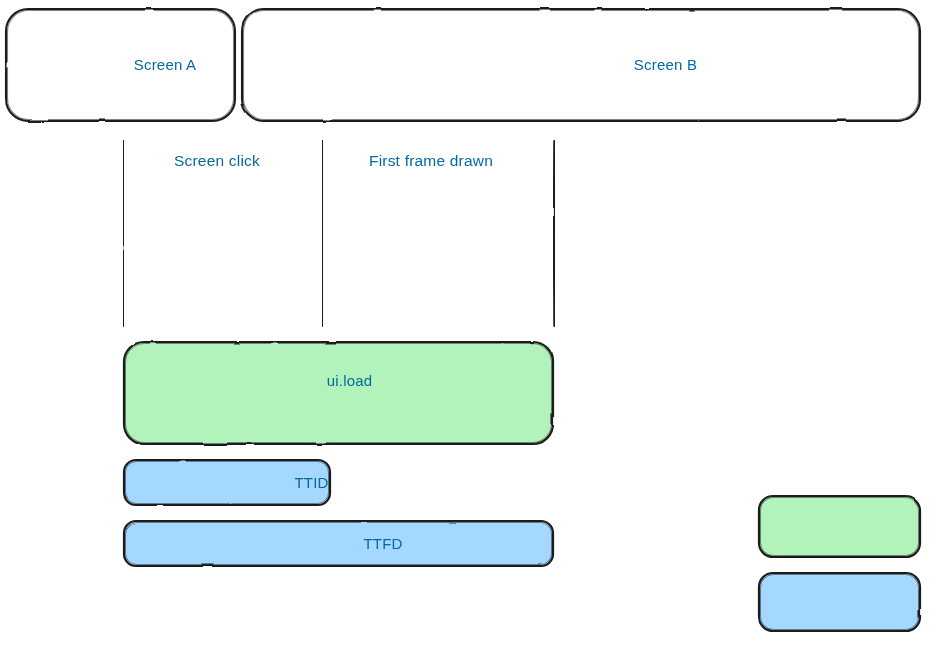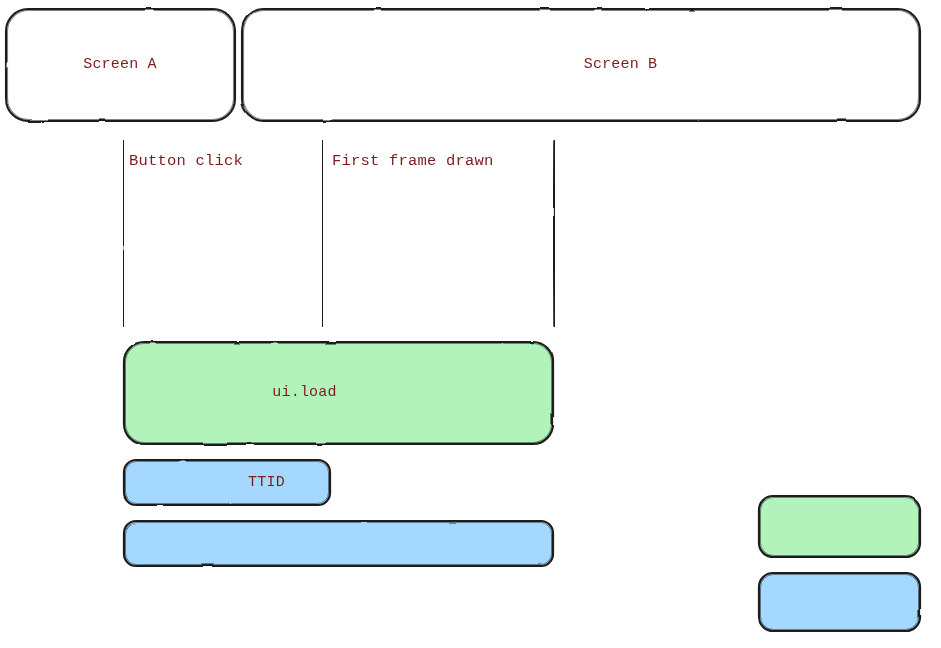--- a/index.html
+++ b/index.html
@@ -19,24 +19,25 @@
   }
   #sketch {
     position: absolute;
     left: 0;
     top: 0;
     width: 941px;
     height: 648px;
   }
   .lbl {
     position: absolute;
-    font-family: Liberation Mono, monospace;
-    color: #7f1d1d;
+    font-family: Liberation Sans, sans-serif;
+    color: #0369a1;
     white-space: nowrap;
     letter-spacing: 0.2px;
+    margin-left: 45px;
   }
   .screen-label {
     font-size: 15px;
     text-align: center;
   }
   .marker-label {
     font-size: 15.5px;
   }
   .bar-label {
     font-size: 15px;
@@ -44,24 +45,24 @@
   }
   .legend-label {
     font-size: 15px;
     text-align: center;
   }
   
   #screen-a-label { left: 5px;  top: 56px;  width: 230px; }
   #screen-b-label { left: 241px; top: 56px; width: 759px; }
   
   #marker-0-label { left: 129px; top: 152px; }
-  #marker-1-label { left: 332px; top: 152px; }
+  #marker-1-label { left: 324px; top: 152px; }
   #marker-2-label { left: 560px; top: 152px; }
   
-  #bar-0-label { left: 123px; top: 384px; width: 363px; }
+  #bar-0-label { left: 123px; top: 372px; width: 363px; }
   #bar-1-label { left: 123px; top: 474px; width: 207px; padding-left: 40px; }
   #bar-2-label { left: 123px; top: 535px; width: 430px; }
   
   #legend-0-label { left: 758px; top: 518px; width: 162px; }
   #legend-1-label { left: 758px; top: 594px; width: 162px; }
 </style>
 </head>
 <body>
 
 <div id="canvas">
@@ -121,25 +122,26 @@
     <g filter="url(#rough)">
       <rect x="759" y="573" width="161" height="58" rx="14" ry="14" fill="#a5d8ff" stroke="#1e1e1e" stroke-width="2.2" stroke-linejoin="round"></rect>
       <rect x="760.5" y="574.5" width="158" height="55" rx="13" ry="13" fill="none" stroke="#1e1e1e" stroke-width="1" stroke-linejoin="round" opacity="0.5"></rect>
     </g>
   </svg>
 
   <div class="lbl screen-label" id="screen-a-label">Screen A</div>
 
   <div class="lbl screen-label" id="screen-b-label">Screen B</div>
 
-  <div class="lbl marker-label" id="marker-0-label">Button click</div>
+  <div class="lbl marker-label" id="marker-0-label">Screen click</div>
 
   <div class="lbl marker-label" id="marker-1-label">First frame drawn</div>
 
 
   <div class="lbl bar-label" id="bar-0-label">ui.load</div>
 
   <div class="lbl bar-label" id="bar-1-label">TTID</div>
 
+  <div class="lbl bar-label" id="bar-2-label">TTFD</div>
 
 
 
 </div>
 
 </body></html>

